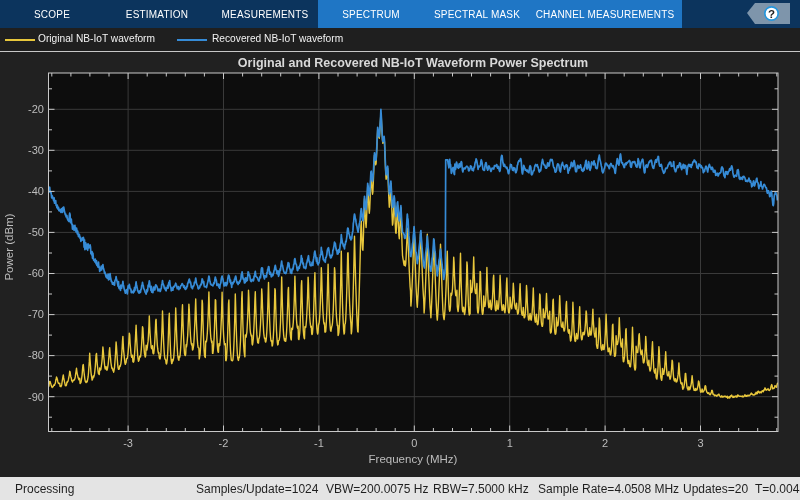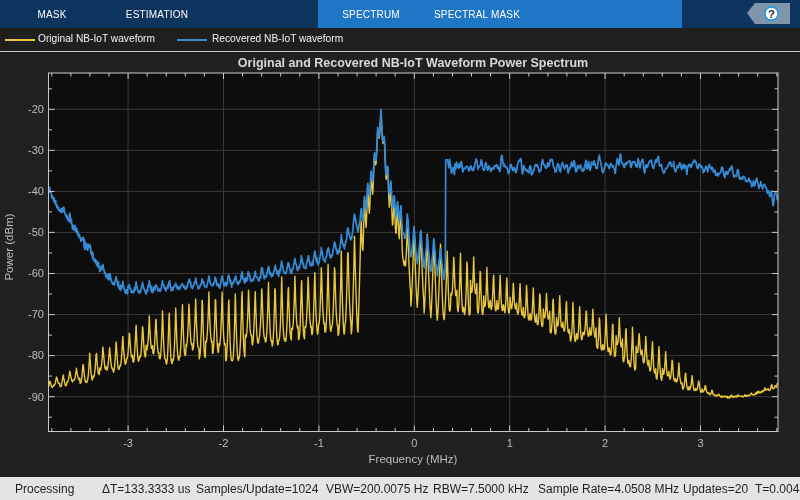--- a/index.html
+++ b/index.html
@@ -177,40 +177,41 @@
 <text x="44" y="277.3" text-anchor="end">-60</text>
 <text x="44" y="318.4" text-anchor="end">-70</text>
 <text x="44" y="359.4" text-anchor="end">-80</text>
 <text x="44" y="400.5" text-anchor="end">-90</text>
   </g>
   <text x="413" y="462.5" text-anchor="middle" font-size="11.5" fill="#bdbdbd">Frequency (MHz)</text>
   <text x="12.5" y="247" text-anchor="middle" font-size="11.5" fill="#bdbdbd" transform="rotate(-90 12.5 247)">Power (dBm)</text>
 </svg>
 <div id="toolbar">
   <div id="tabhl"></div>
-  <span class="tab" style="left:52px">MASK</span>
+  <span class="tab" style="left:52px">SCOPE</span>
   <span class="tab" style="left:157px">ESTIMATION</span>
+  <span class="tab" style="left:265px">MEASUREMENTS</span>
   <span class="tab" style="left:371px">SPECTRUM</span>
   <span class="tab" style="left:477px">SPECTRAL MASK</span>
+  <span class="tab" style="left:605px">CHANNEL MEASUREMENTS</span>
   <svg width="50" height="24" viewBox="0 0 50 24" style="position:absolute;left:744px;top:2px">
     <polygon points="3,11 11,1 46,1 46,22 11,22" fill="#7e95ab"></polygon>
     <circle cx="27.5" cy="11.5" r="6.7" fill="#ffffff" stroke="#2596dc" stroke-width="1.7"></circle>
     <text x="27.5" y="16" text-anchor="middle" font-size="11.5" font-weight="bold" fill="#222" font-family="Liberation Sans">?</text>
   </svg>
 </div>
 <div id="legend">
   <div class="lline" style="left:5px;width:30px;background:#e8c73c"></div>
   <span class="ltxt" style="left:38px">Original NB-IoT waveform</span>
   <div class="lline" style="left:177px;width:30px;background:#368bd6"></div>
   <span class="ltxt" style="left:212px">Recovered NB-IoT waveform</span>
 </div>
 <div id="sep"></div>
 <div id="statusbar">
       <span style="left:15px">Processing</span>
-      <span style="left:102px">ΔT=133.3333 us</span>
       <span style="left:196px">Samples/Update=1024</span>
       <span style="left:326px">VBW=200.0075 Hz</span>
       <span style="left:433px">RBW=7.5000 kHz</span>
       <span style="left:538px">Sample Rate=4.0508 MHz</span>
       <span style="left:683px">Updates=20</span>
       <span style="left:755px">T=0.0048</span>
     </div>
 </div>
 
 </body></html>

